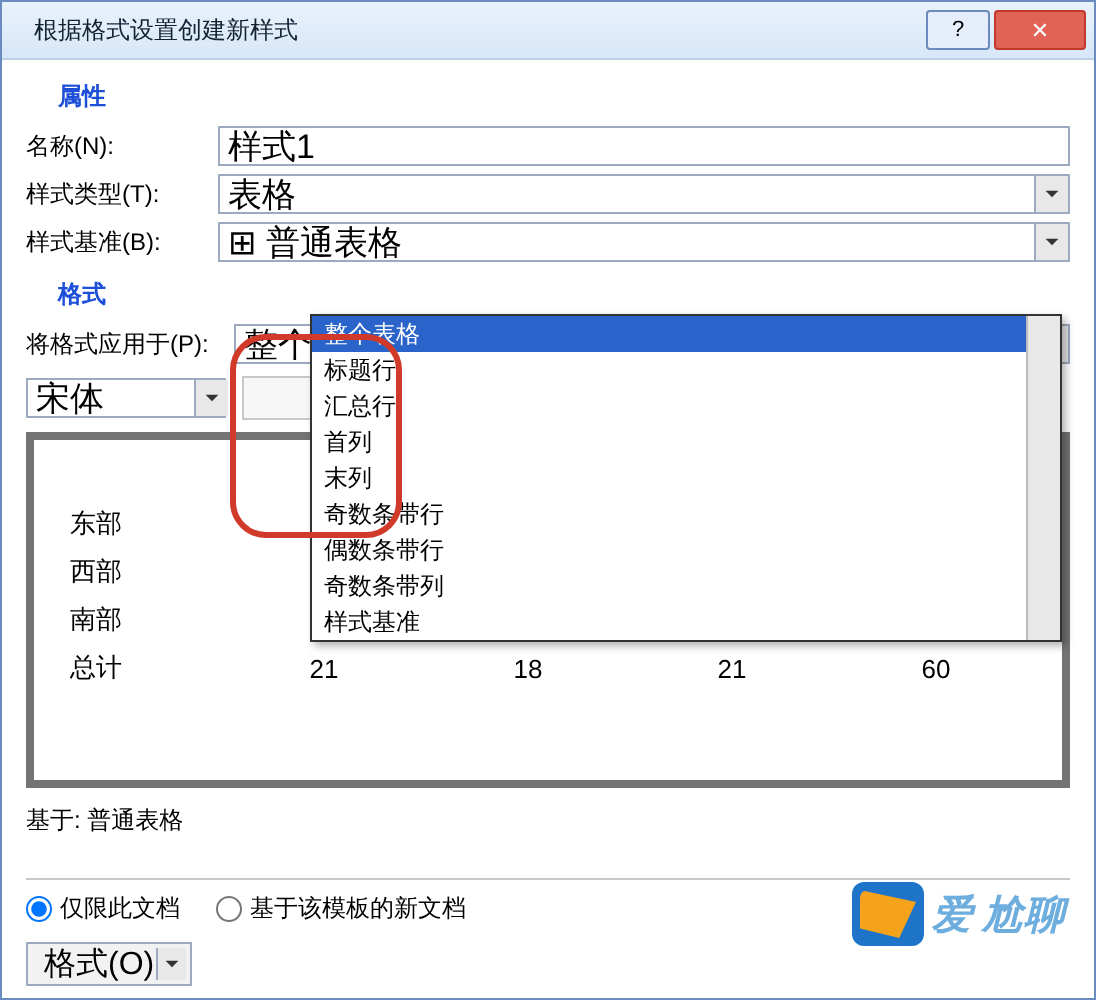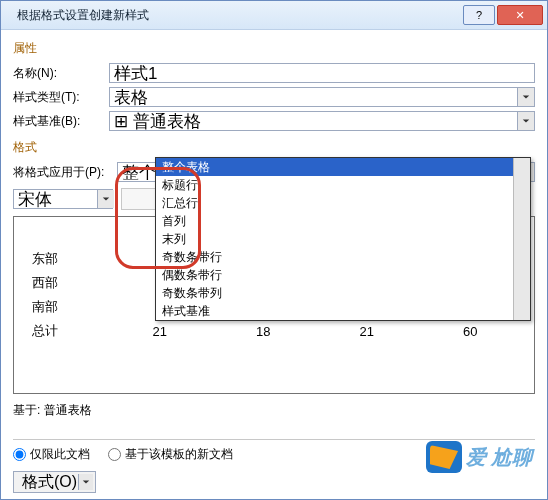--- a/index.html
+++ b/index.html
@@ -3,38 +3,38 @@
 <meta charset="utf-8">
 <style>
 html,body{margin:0;padding:0;font-family:"Microsoft YaHei","SimSun",Arial,sans-serif;font-size:12px;color:#000;background:#ece9d8}
 .window{width:548px;height:500px;box-sizing:border-box;background:#fff;border:1px solid #6a8bbf;position:relative;display:flex;flex-direction:column}
 .titlebar{height:28px;background:linear-gradient(#e9f2fb,#d7e7f8);display:flex;align-items:center;padding:0 4px 0 16px;border-bottom:1px solid #bcd0e8}
 .titlebar .title{flex:1;color:#123;font-size:12px}
 .winbtns{display:flex;gap:2px}
 .winbtn{width:30px;height:18px;border:1px solid #6a8bbf;border-radius:2px;display:flex;align-items:center;justify-content:center;font-size:11px;background:#e6eefb;cursor:default}
 .winbtn.close{background:#e06355;border-color:#c0392b;color:#fff;width:44px}
 .content{flex:1;padding:8px 12px 6px 12px;display:flex;flex-direction:column;overflow:hidden}
-.sect{color:#a16207;font-weight:normal;margin:2px 0 4px 0}
+.sect{color:#1d4ed8;font-weight:bold;margin:2px 0 4px 16px}
 .row{display:flex;align-items:center;margin:2px 0}
 .lbl{width:96px}
 .input,.select,.combo{border:1px solid #9da9bf;background:#fff;height:20px;box-sizing:border-box;padding:1px 4px;font-size:17px;font-family:inherit}
 .input{flex:1}
 .selectwrap{flex:1;position:relative}
 .select{width:100%;appearance:none;-webkit-appearance:none}
 .dd{position:absolute;right:1px;top:1px;bottom:1px;width:16px;background:#e8e8e8;border-left:1px solid #9da9bf;display:flex;align-items:center;justify-content:center;pointer-events:none}
 .dd svg{width:8px;height:8px}
 hr.sep{border:none;border-top:1px solid #c8c8c8;margin:6px 0}
 .fontrow{display:flex;gap:6px;align-items:center;margin-top:4px}
 .fontrow .combo{width:100px}
 .dropdown{position:absolute;z-index:10;left:154px;top:156px;width:374px;background:#fff;border:1px solid #333;box-shadow:2px 2px 4px rgba(0,0,0,.3)}
 .dropdown .opt{padding:1px 6px;line-height:16px;font-size:12px;white-space:nowrap}
 .dropdown .opt.sel{background:#2a63c9;color:#fff}
 .dropdown-scroll{position:absolute;right:0;top:0;bottom:0;width:16px;background:#e8e8e8;border-left:1px solid #bbb}
 .red-callout{position:absolute;z-index:11;left:114px;top:166px;width:80px;height:96px;border:3px solid #d13a2a;border-radius:18px;pointer-events:none}
-.preview{flex:1;border:1px solid #737373;margin-top:6px;padding:30px 12px 8px 12px;overflow:hidden;position:relative;background:#fff}
+.preview{flex:1;border:4px solid #737373;margin-top:6px;padding:30px 12px 8px 12px;overflow:hidden;position:relative;background:#fff}
 .ptable{width:100%;border-collapse:collapse;font-size:13px}
 .ptable td{padding:3px 6px;text-align:center}
 .ptable td:first-child{text-align:left;width:70px}
 .watermark{position:absolute;right:18px;top:6px;font-size:16px;font-style:italic;color:#b0b0b0;pointer-events:none}
 .basedon{margin:8px 0 14px 0;font-size:12px}
 .radios{display:flex;gap:18px;align-items:flex-start;margin-bottom:8px}
 .radio{display:flex;align-items:center;gap:4px}
 .radio input{margin:0}
 .btnrow{display:flex;align-items:center}
 .dropbtn{border:1px solid #9da9bf;background:#f2f2f2;height:22px;padding:0 18px 0 8px;position:relative;font-size:16px}

